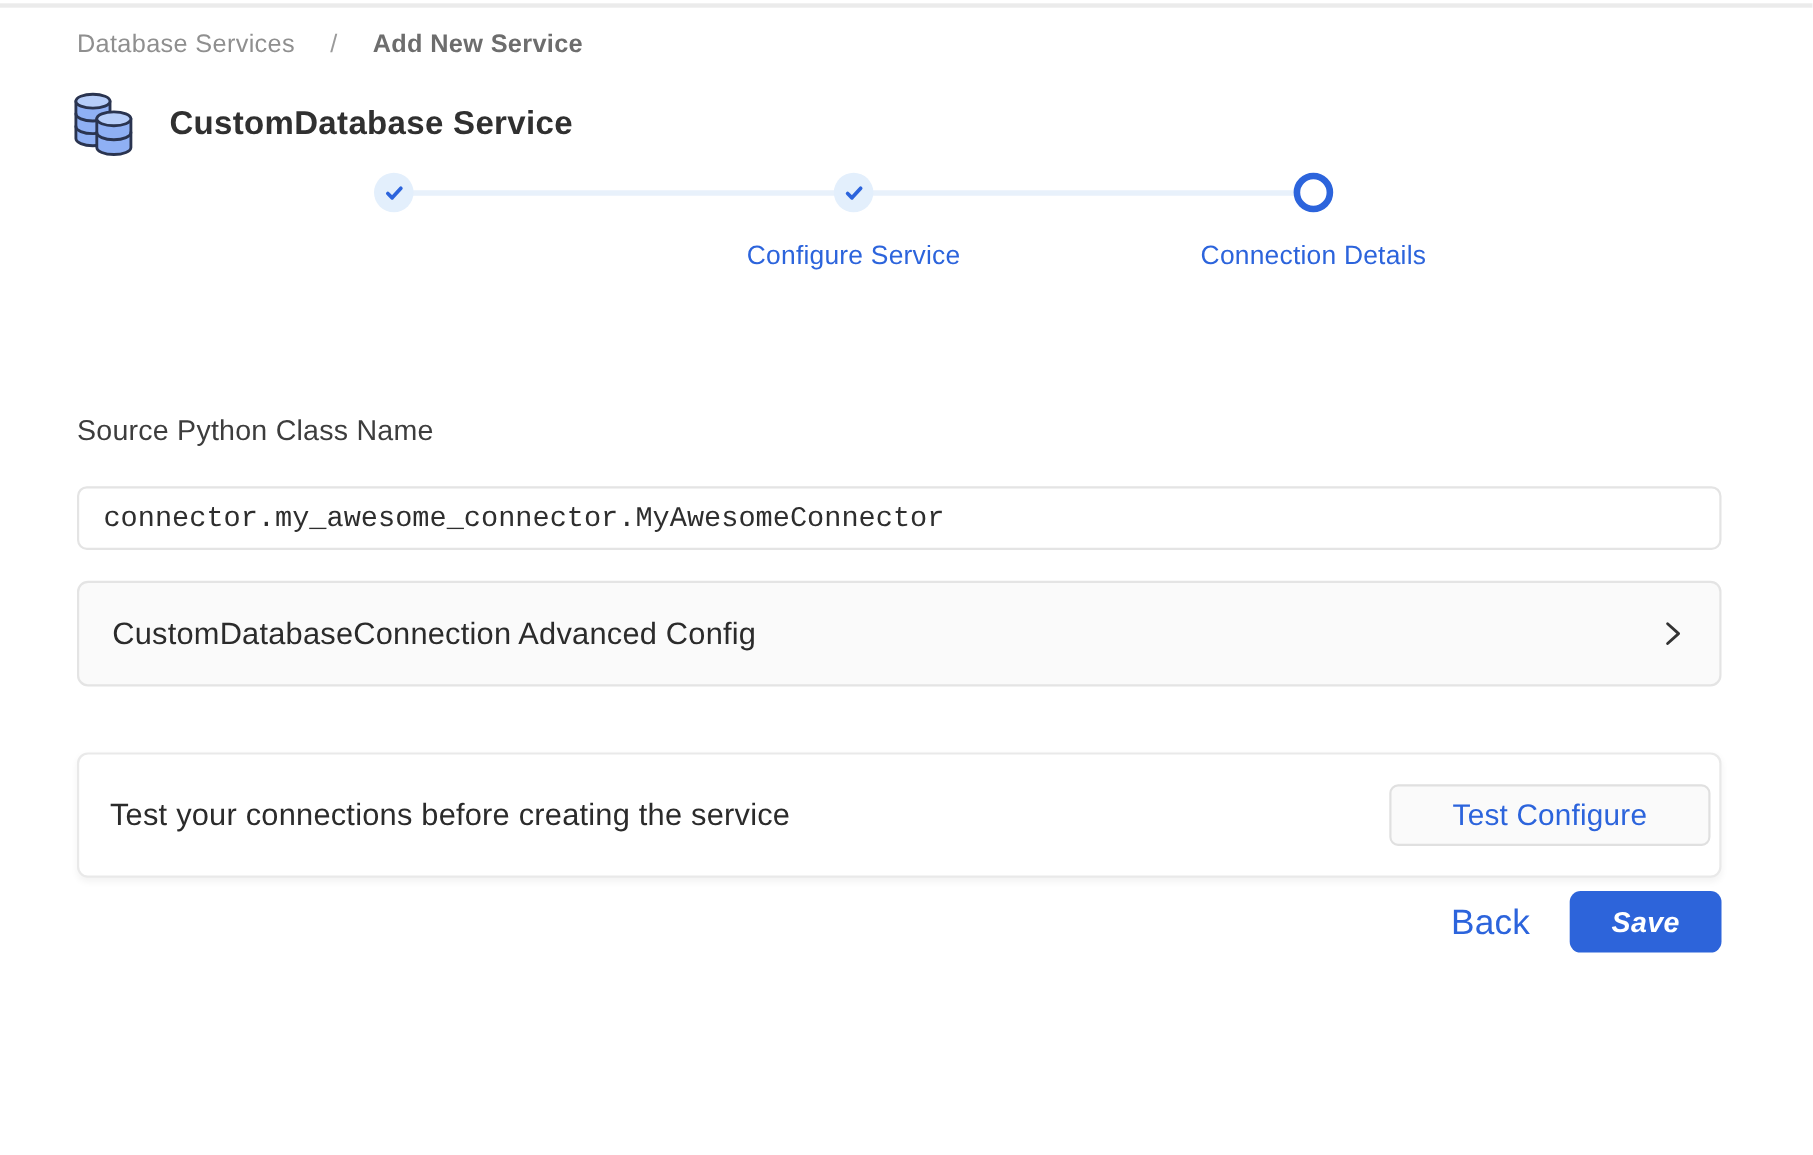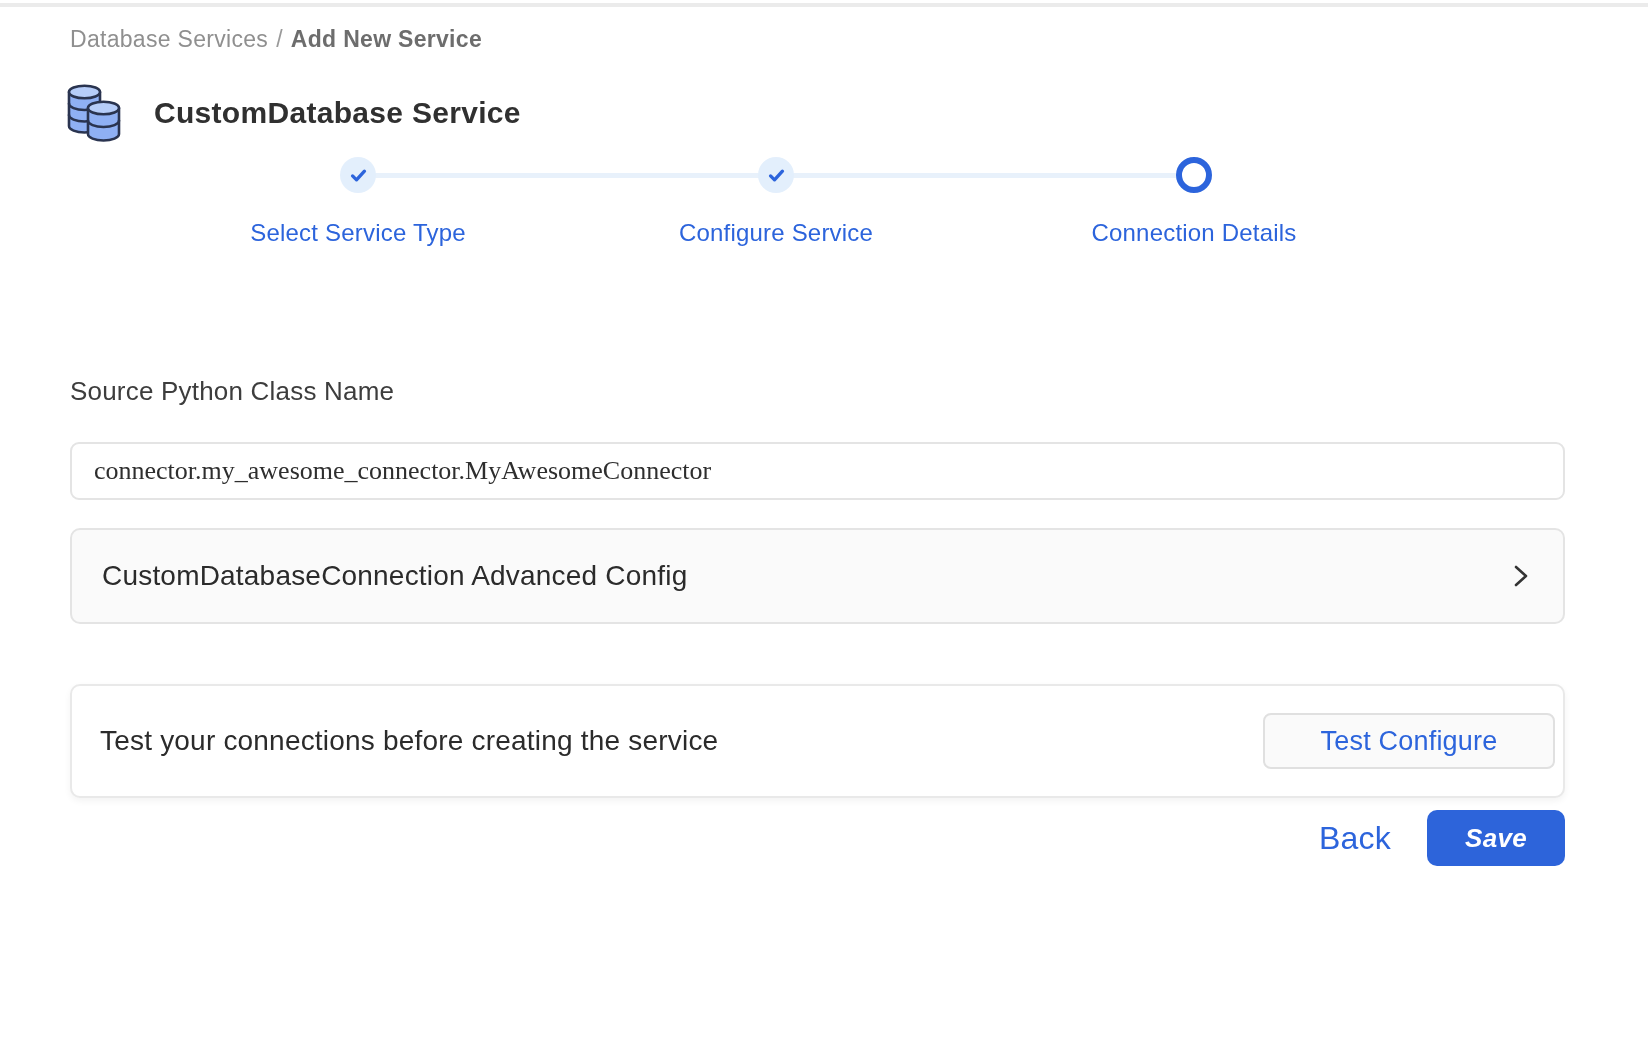--- a/index.html
+++ b/index.html
@@ -26,21 +26,21 @@
     top: 3px; left: 0; right: 0;
     height: 4px;
     background: #ebebeb;
   }
   
   .breadcrumb {
     position: absolute;
     left: 70px; top: 26px;
     display: flex;
     align-items: center;
-    gap: 8px;
+    gap: 32px;
     font-size: 23px;
     color: #8f8f8f;
     letter-spacing: 0.3px;
   }
   .breadcrumb .crumb-link { cursor: pointer; }
   .breadcrumb .crumb-sep { color: #9a9a9a; }
   .breadcrumb .crumb-current { color: #6d6d6d; font-weight: 700; }
   
   .header {
     position: absolute;
@@ -109,21 +109,21 @@
     letter-spacing: 0.2px;
   }
   .class-input {
     position: absolute;
     left: 70px; top: 442px;
     width: 1495px; height: 58px;
     border: 2px solid #e4e4e4;
     border-radius: 9px;
     background: #ffffff;
     padding: 0 22px;
-    font-family: Liberation Serif, serif;
+    font-family: Liberation Mono, monospace;
     font-size: 26px;
     color: #2e2e2e;
     outline: none;
   }
   .advanced-panel {
     position: absolute;
     left: 70px; top: 528px;
     width: 1495px; height: 96px;
     background: #fafafa;
     border: 2px solid #e4e4e4;
@@ -226,21 +226,20 @@
 
   <div class="stepper">
     <div class="stepper-line"></div>
 
     <div class="step step-1 done">
       <div class="step-circle">
         <svg class="check-icon" viewBox="0 0 24 24" aria-hidden="true">
           <path d="M4.5 12.5 L9.5 17.5 L19.5 6.5" fill="none" stroke="#2c64dc" stroke-width="4.2" stroke-linecap="round" stroke-linejoin="round"></path>
         </svg>
       </div>
-      <div class="step-label">Select Service Type</div>
     </div>
 
     <div class="step step-2 done">
       <div class="step-circle">
         <svg class="check-icon" viewBox="0 0 24 24" aria-hidden="true">
           <path d="M4.5 12.5 L9.5 17.5 L19.5 6.5" fill="none" stroke="#2c64dc" stroke-width="4.2" stroke-linecap="round" stroke-linejoin="round"></path>
         </svg>
       </div>
       <div class="step-label">Configure Service</div>
     </div>

